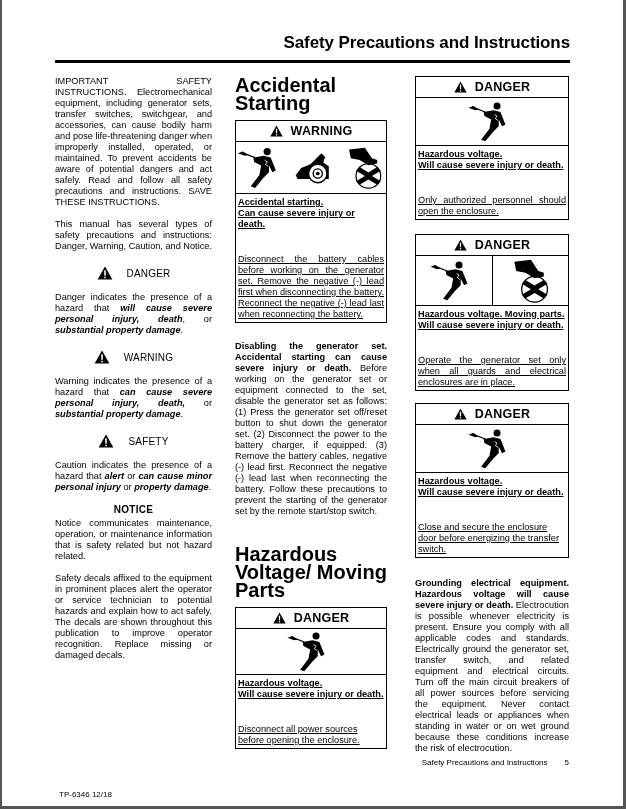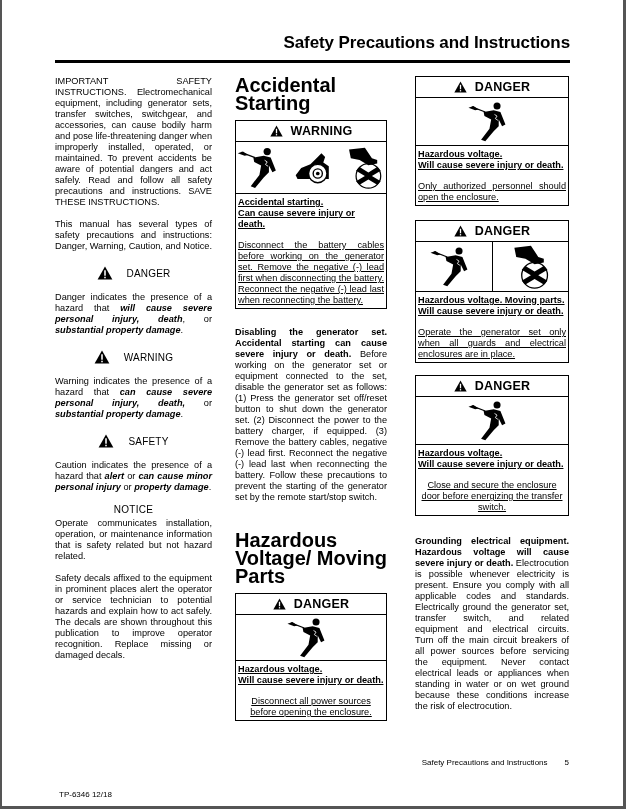--- a/index.html
+++ b/index.html
@@ -14,37 +14,37 @@
       font-size: 17px; font-weight: bold; letter-spacing: -0.1px;
     }
     .header-rule {
       position: absolute; left: 55px; top: 60px; width: 515px; height: 3px; background: #000;
     }
     .col { position: absolute; top: 76px; font-size: 9.2px; line-height: 11px; }
     .col1 { left: 55px; width: 157px; }
     .col2 { left: 235px; width: 152px; }
     .col3 { left: 415px; width: 154px; }
     .just { text-align: justify; }
-    p { margin-bottom: 11px; text-align: center; }
+    p { margin-bottom: 11px; }
     .sig { display: flex; align-items: center; justify-content: center; gap: 14px; margin: 14px 0 12px 0; }
     .sig .lbl { font-size: 10px; letter-spacing: 0.2px; }
     .tri { width: 16px; height: 14px; }
     .bi { font-weight: bold; font-style: italic; }
-    .notice-head { text-align: center; font-weight: normal; font-size: 10px; margin: 6px 0 3px 0; letter-spacing: 0.3px; }
+    .notice-head { text-align: center; font-weight: bold; font-size: 10px; margin: 6px 0 3px 0; letter-spacing: 0.3px; }
     .sec-title { font-size: 20px; font-weight: bold; line-height: 18px; margin: 0 0 8px 0; }
     .box { border: 1px solid #000; margin-bottom: 12px; }
     .box-head { display: flex; align-items: center; justify-content: center; gap: 8px; height: 21px; border-bottom: 1px solid #000; font-size: 12.5px; font-weight: bold; letter-spacing: 0.2px; }
     .box-head .tri { width: 13px; height: 12px; }
     .box-img { display: flex; align-items: center; justify-content: center; border-bottom: 1px solid #000; }
     .box-img.split { justify-content: space-between; }
     .box-img .half { flex: 1; display: flex; align-items: center; justify-content: center; height: 100%; }
     .box-img .half + .half { border-left: 1px solid #000; }
     .box-body { padding: 3px 2px 2px 2px; text-decoration: underline; }
     .box-body .bold { font-weight: bold; line-height: 11px; }
-    .box-body .txt { margin-top: 10px; margin-bottom: 0; }
+    .box-body .txt { margin-top: 24px; margin-bottom: 0; }
     .footer-left { position: absolute; left: 59px; top: 790px; font-size: 8px; }
     .footer-right { position: absolute; right: 57px; top: 758px; font-size: 8px; display: flex; gap: 17px; }
   </style>
 </head>
 <body>
 
 <svg width="0" height="0" style="position:absolute">
   <defs>
     <symbol id="tri" viewBox="0 0 20 18">
       <path d="M10 0.5 L19.5 17.5 L0.5 17.5 Z" fill="#000"></path>
@@ -105,21 +105,21 @@
     <svg class="tri">
         <use href="#tri"></use>
       </svg>
     <span class="lbl">SAFETY</span>
   </div>
   <p class="just">
     <span>Caution indicates the presence of a hazard that </span><span class="bi">alert</span><span> or </span><span class="bi">can cause minor personal injury</span><span> or </span><span class="bi">property damage</span><span>.</span>
   </p>
 
   <div class="notice-head">NOTICE</div>
-  <p class="just">Operate communicates installation, operation, or maintenance information that is safety related but not hazard related.</p>
+  <p class="just">Notice communicates maintenance, operation, or maintenance information that is safety related but not hazard related.</p>
   <p class="just">Safety decals affixed to the equipment in prominent places alert the operator or service technician to potential hazards and explain how to act safely. The decals are shown throughout this publication to improve operator recognition. Replace missing or damaged decals.</p>
 </div>
 
 <div class="col col2">
   <div class="sec-title">Accidental Starting</div>
 
   <div class="box">
     <div class="box-head">
       <svg class="tri">
           <use href="#tri"></use>

